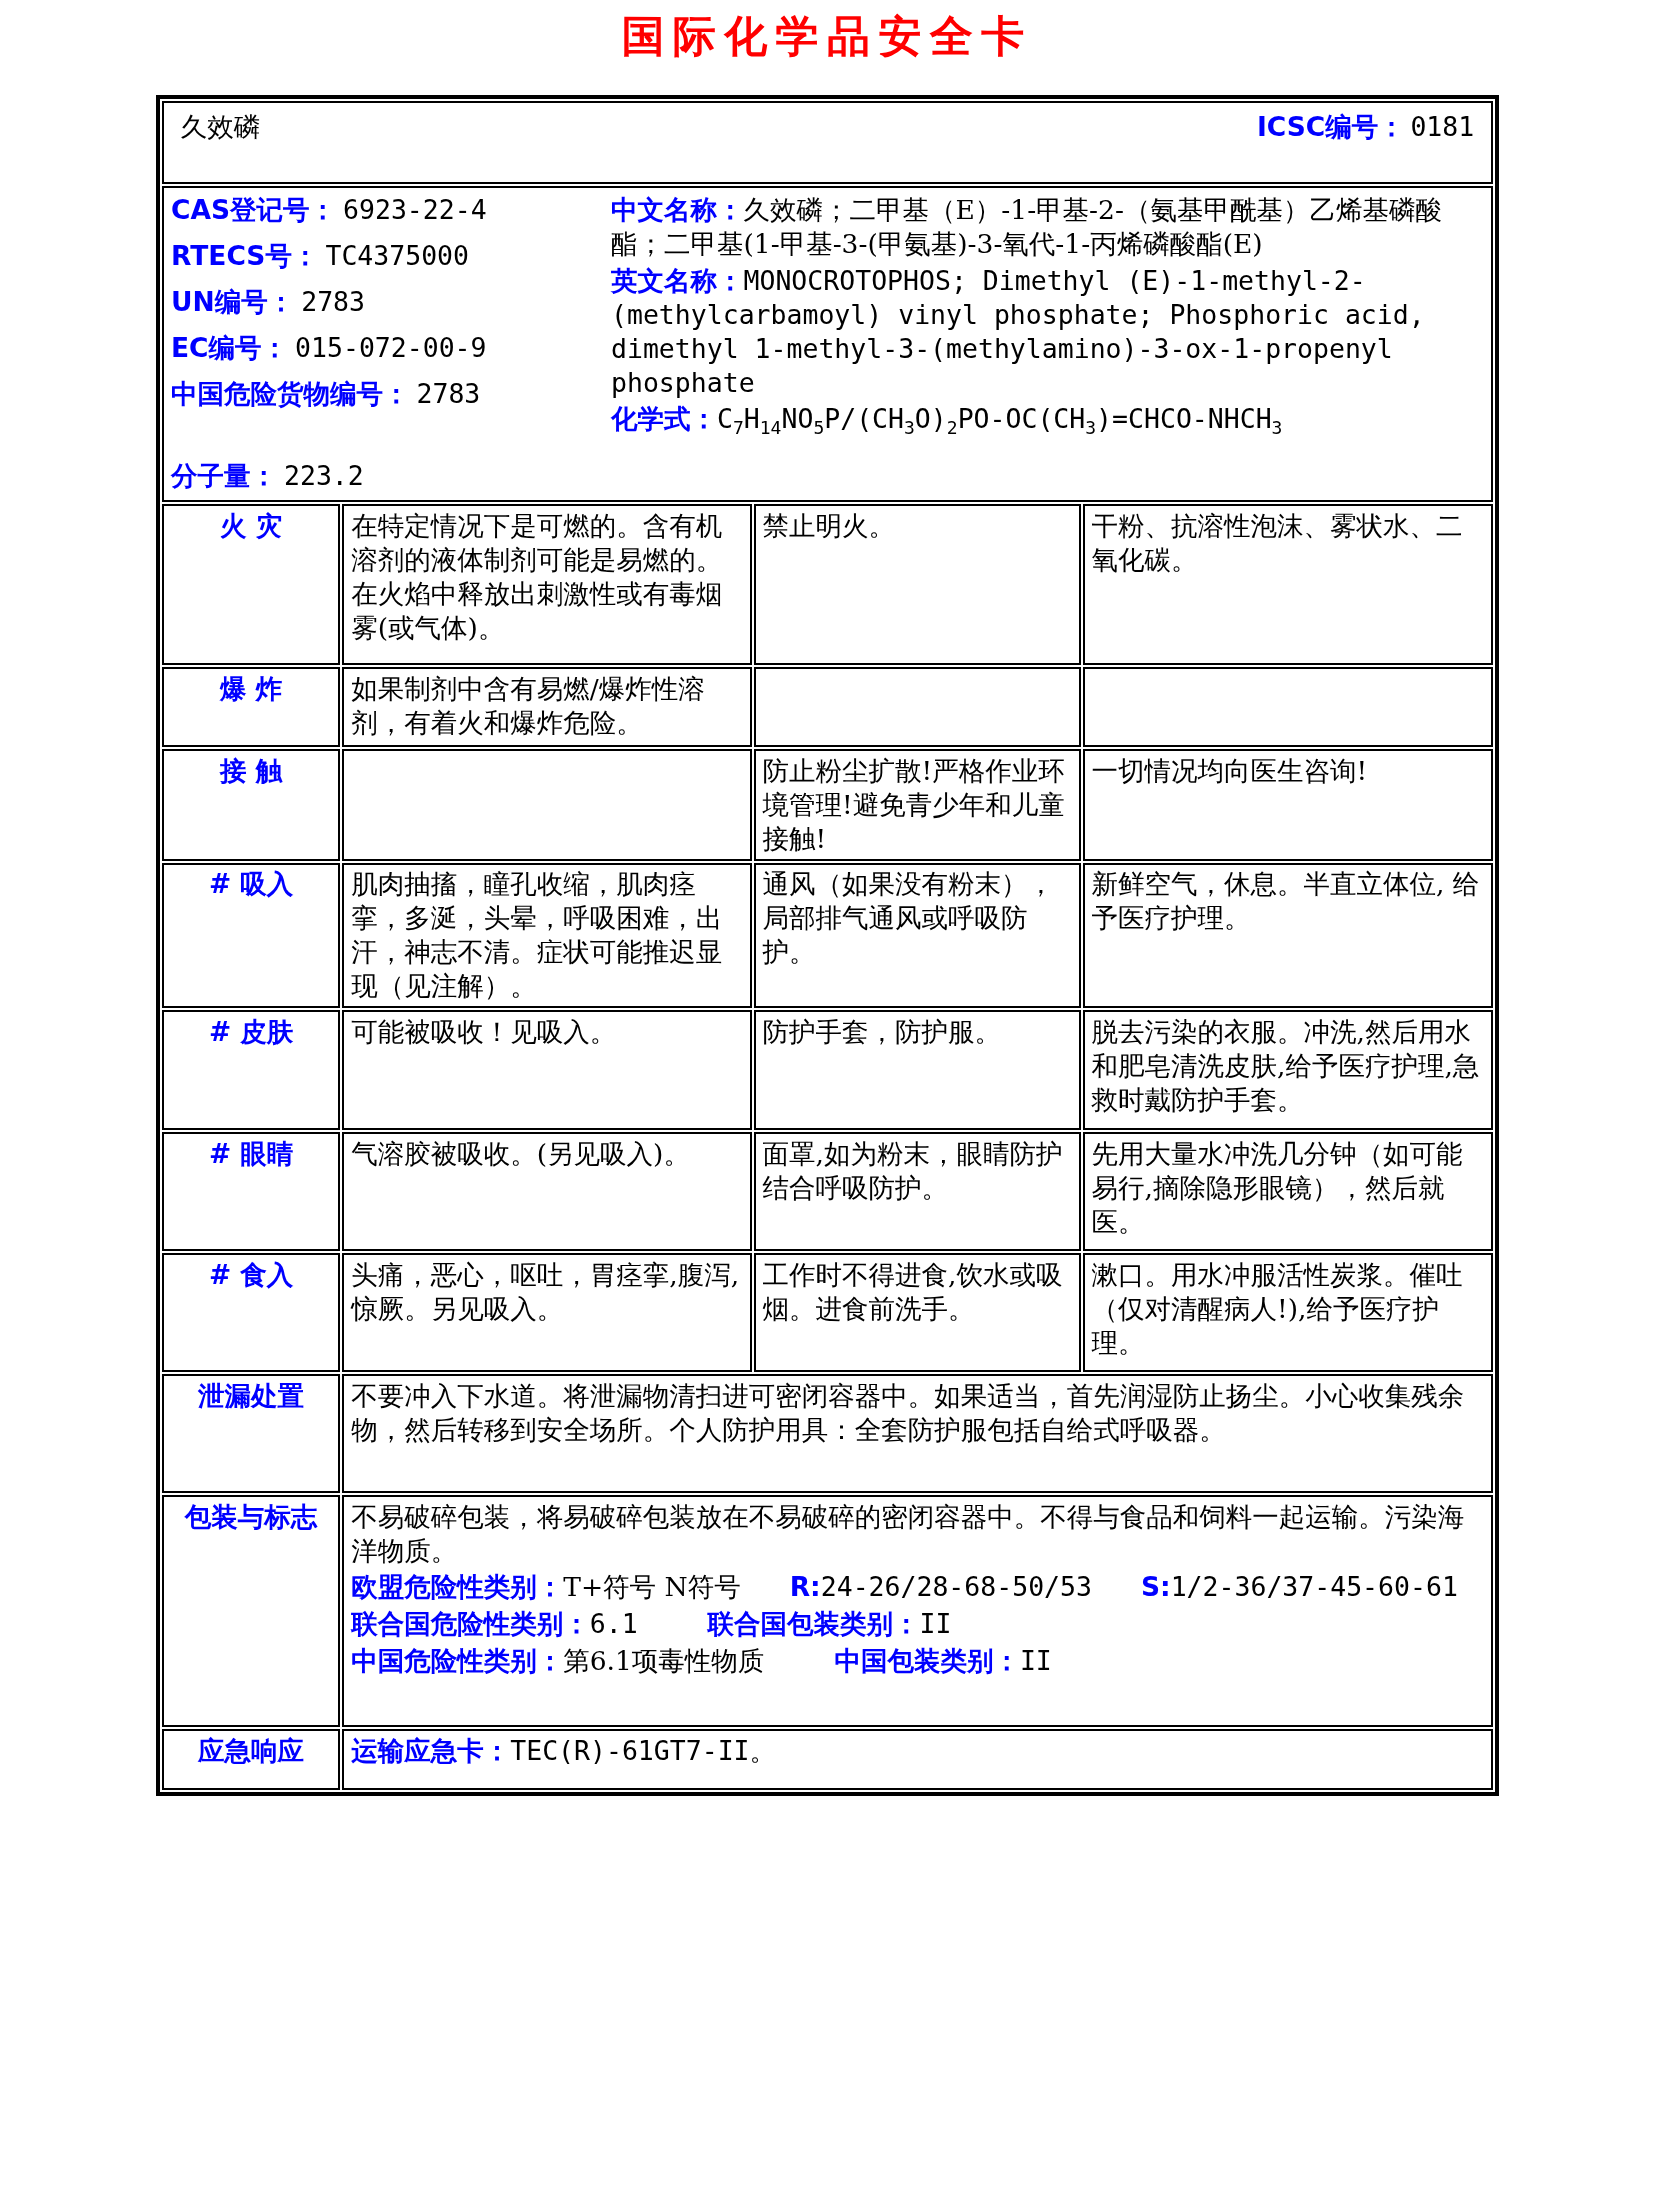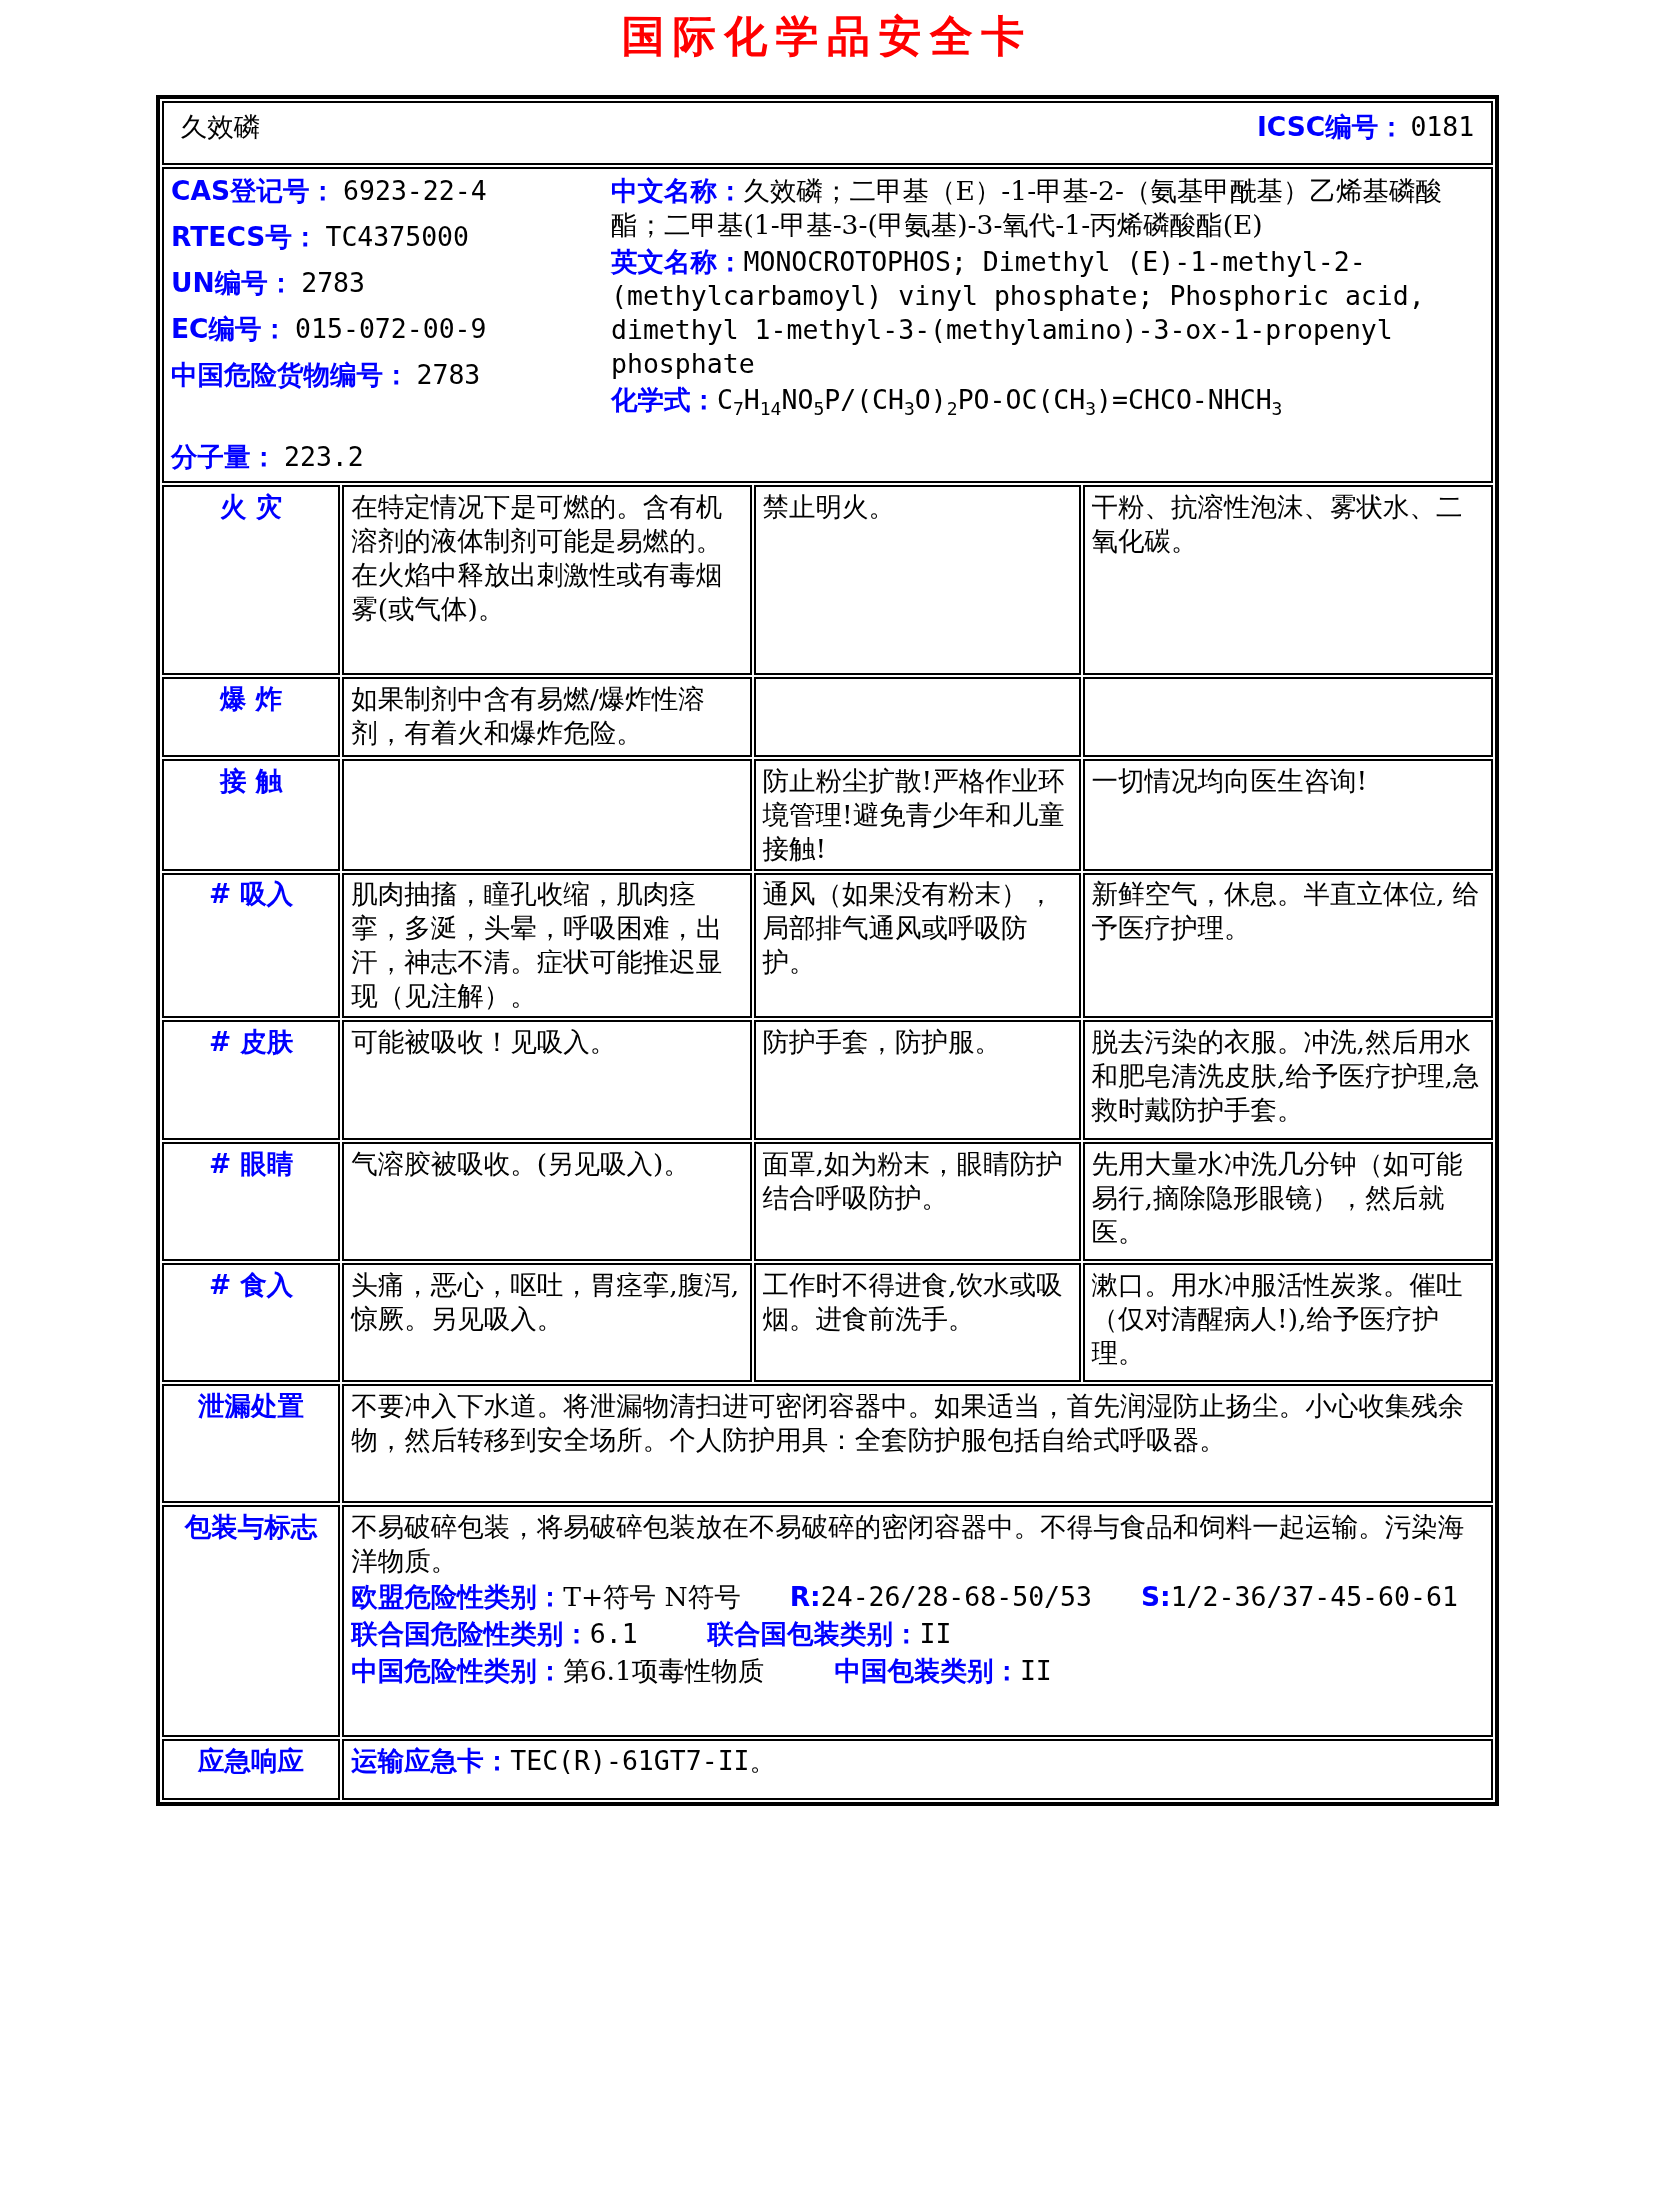--- a/index.html
+++ b/index.html
@@ -24,21 +24,21 @@
   }
   col.c1{width:175px;} col.c2{width:402px;} col.c3{width:321px;} col.c4{width:403px;}
 
   .lbl{
     color:#0000ff;font-weight:bold;
     font-family:"DejaVu Sans","Liberation Sans",sans-serif;
   }
   .mono{font-family:"DejaVu Sans Mono","Liberation Mono",monospace;}
 
   
-  tr.r-name{height:64px;}
+  tr.r-name{height:83px;}
   .name-row{display:flex;justify-content:space-between;align-items:flex-start;padding:4.2px 9.8px 0 9.8px;}
   .name-row .icsc .mono{margin-left:5.6px;}
 
   
   tr.r-ids{height:316px;}
   .ids-flex{display:flex;min-height:307px;}
   .ids-left{width:440px;flex:none;display:flex;flex-direction:column;padding-top:2.8px;}
   .idline{margin-bottom:12px;white-space:nowrap;}
   .idline .mono{margin-left:7px;}
   .idline.mw{margin-top:auto;margin-bottom:4.2px;}
@@ -51,21 +51,21 @@
   td.hdr{
     text-align:center;vertical-align:middle;color:#0000ff;font-weight:bold;
     font-family:"DejaVu Sans","Liberation Sans",sans-serif;
     font-size:29px;white-space:pre-line;line-height:1.35;
   }
   
   td.rowlbl{
     text-align:center;vertical-align:middle;color:#0000ff;font-weight:bold;
     font-family:"DejaVu Sans","Liberation Sans",sans-serif;font-size:29px;
   }
-  tr.r0{height:190px;} tr.r1{height:80px;} tr.r2{height:110px;}
+  tr.r0{height:161px;} tr.r1{height:80px;} tr.r2{height:110px;}
   tr.r3{height:137px;} tr.r4{height:120px;} tr.r5{height:119px;} tr.r6{height:119px;}
   tr.r-spill{height:119px;} tr.r-pack{height:232px;} tr.r-resp{height:61px;border-radius:7px;} tr.r-store{height:82px;}
 
   .gap{margin-left:49px;}
   .gap2{margin-left:70px;}
   .resp-cell{padding-left:18px;}
 </style>
 </head>
 <body>
 

